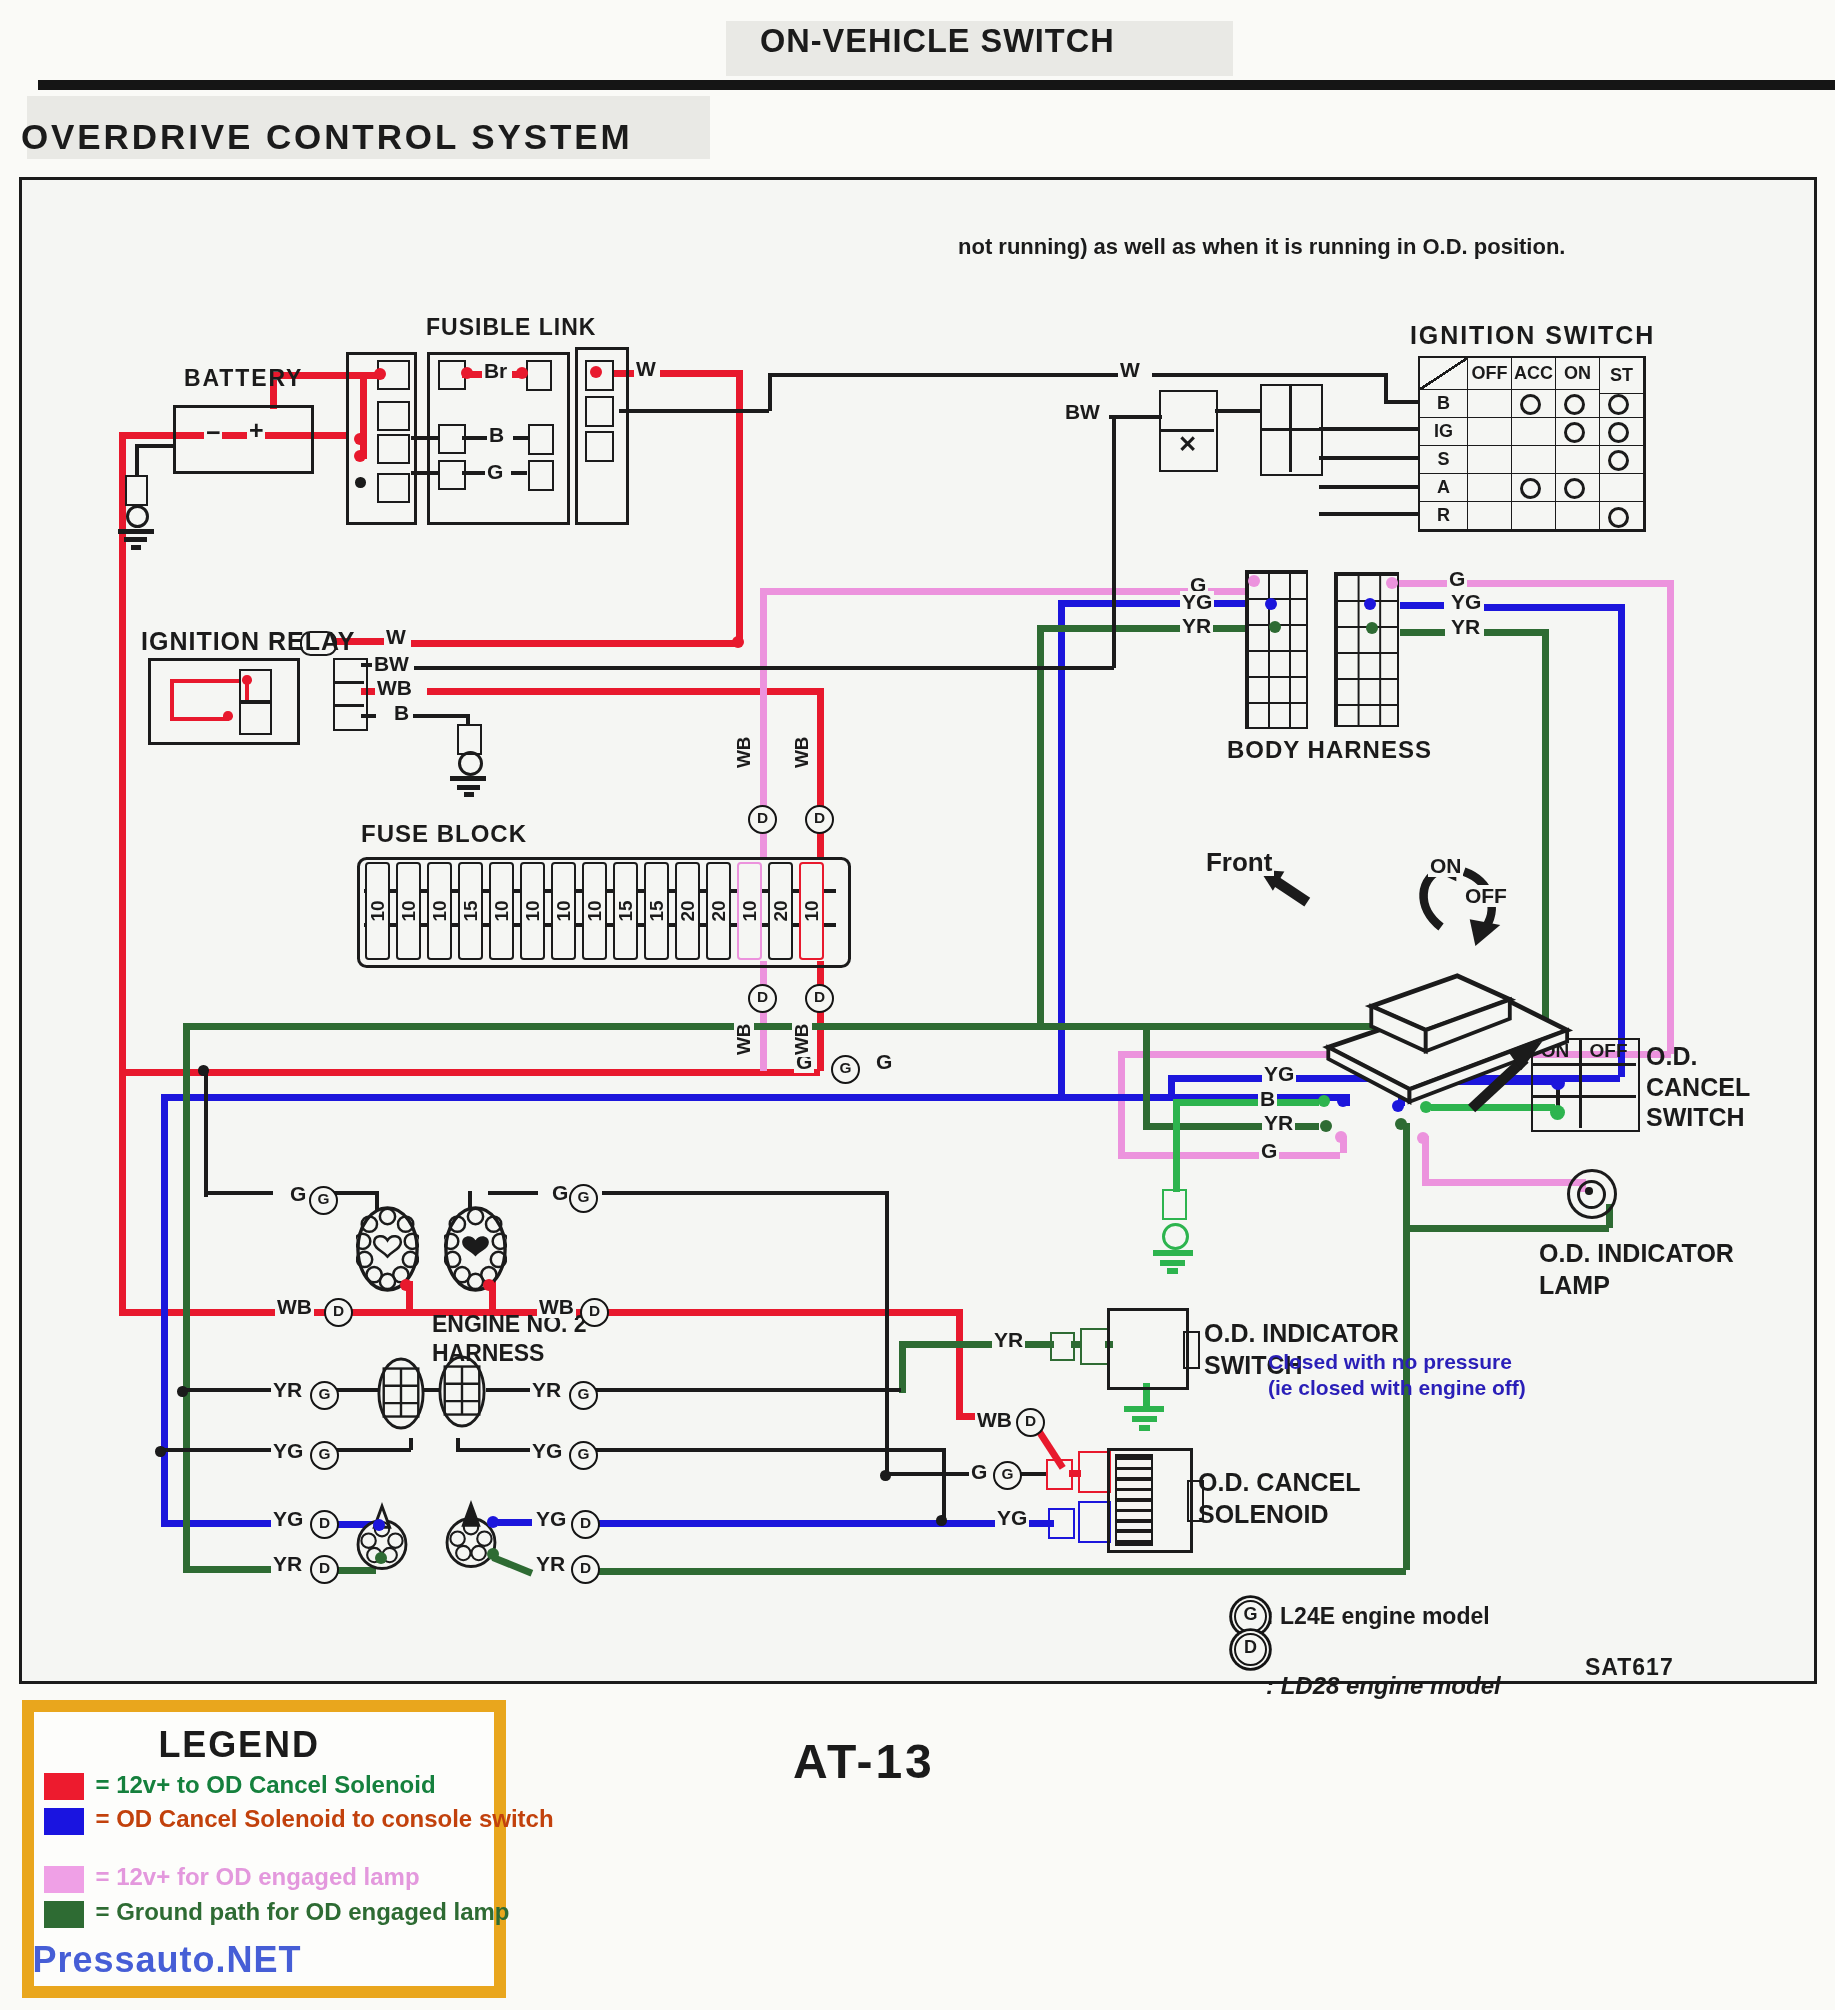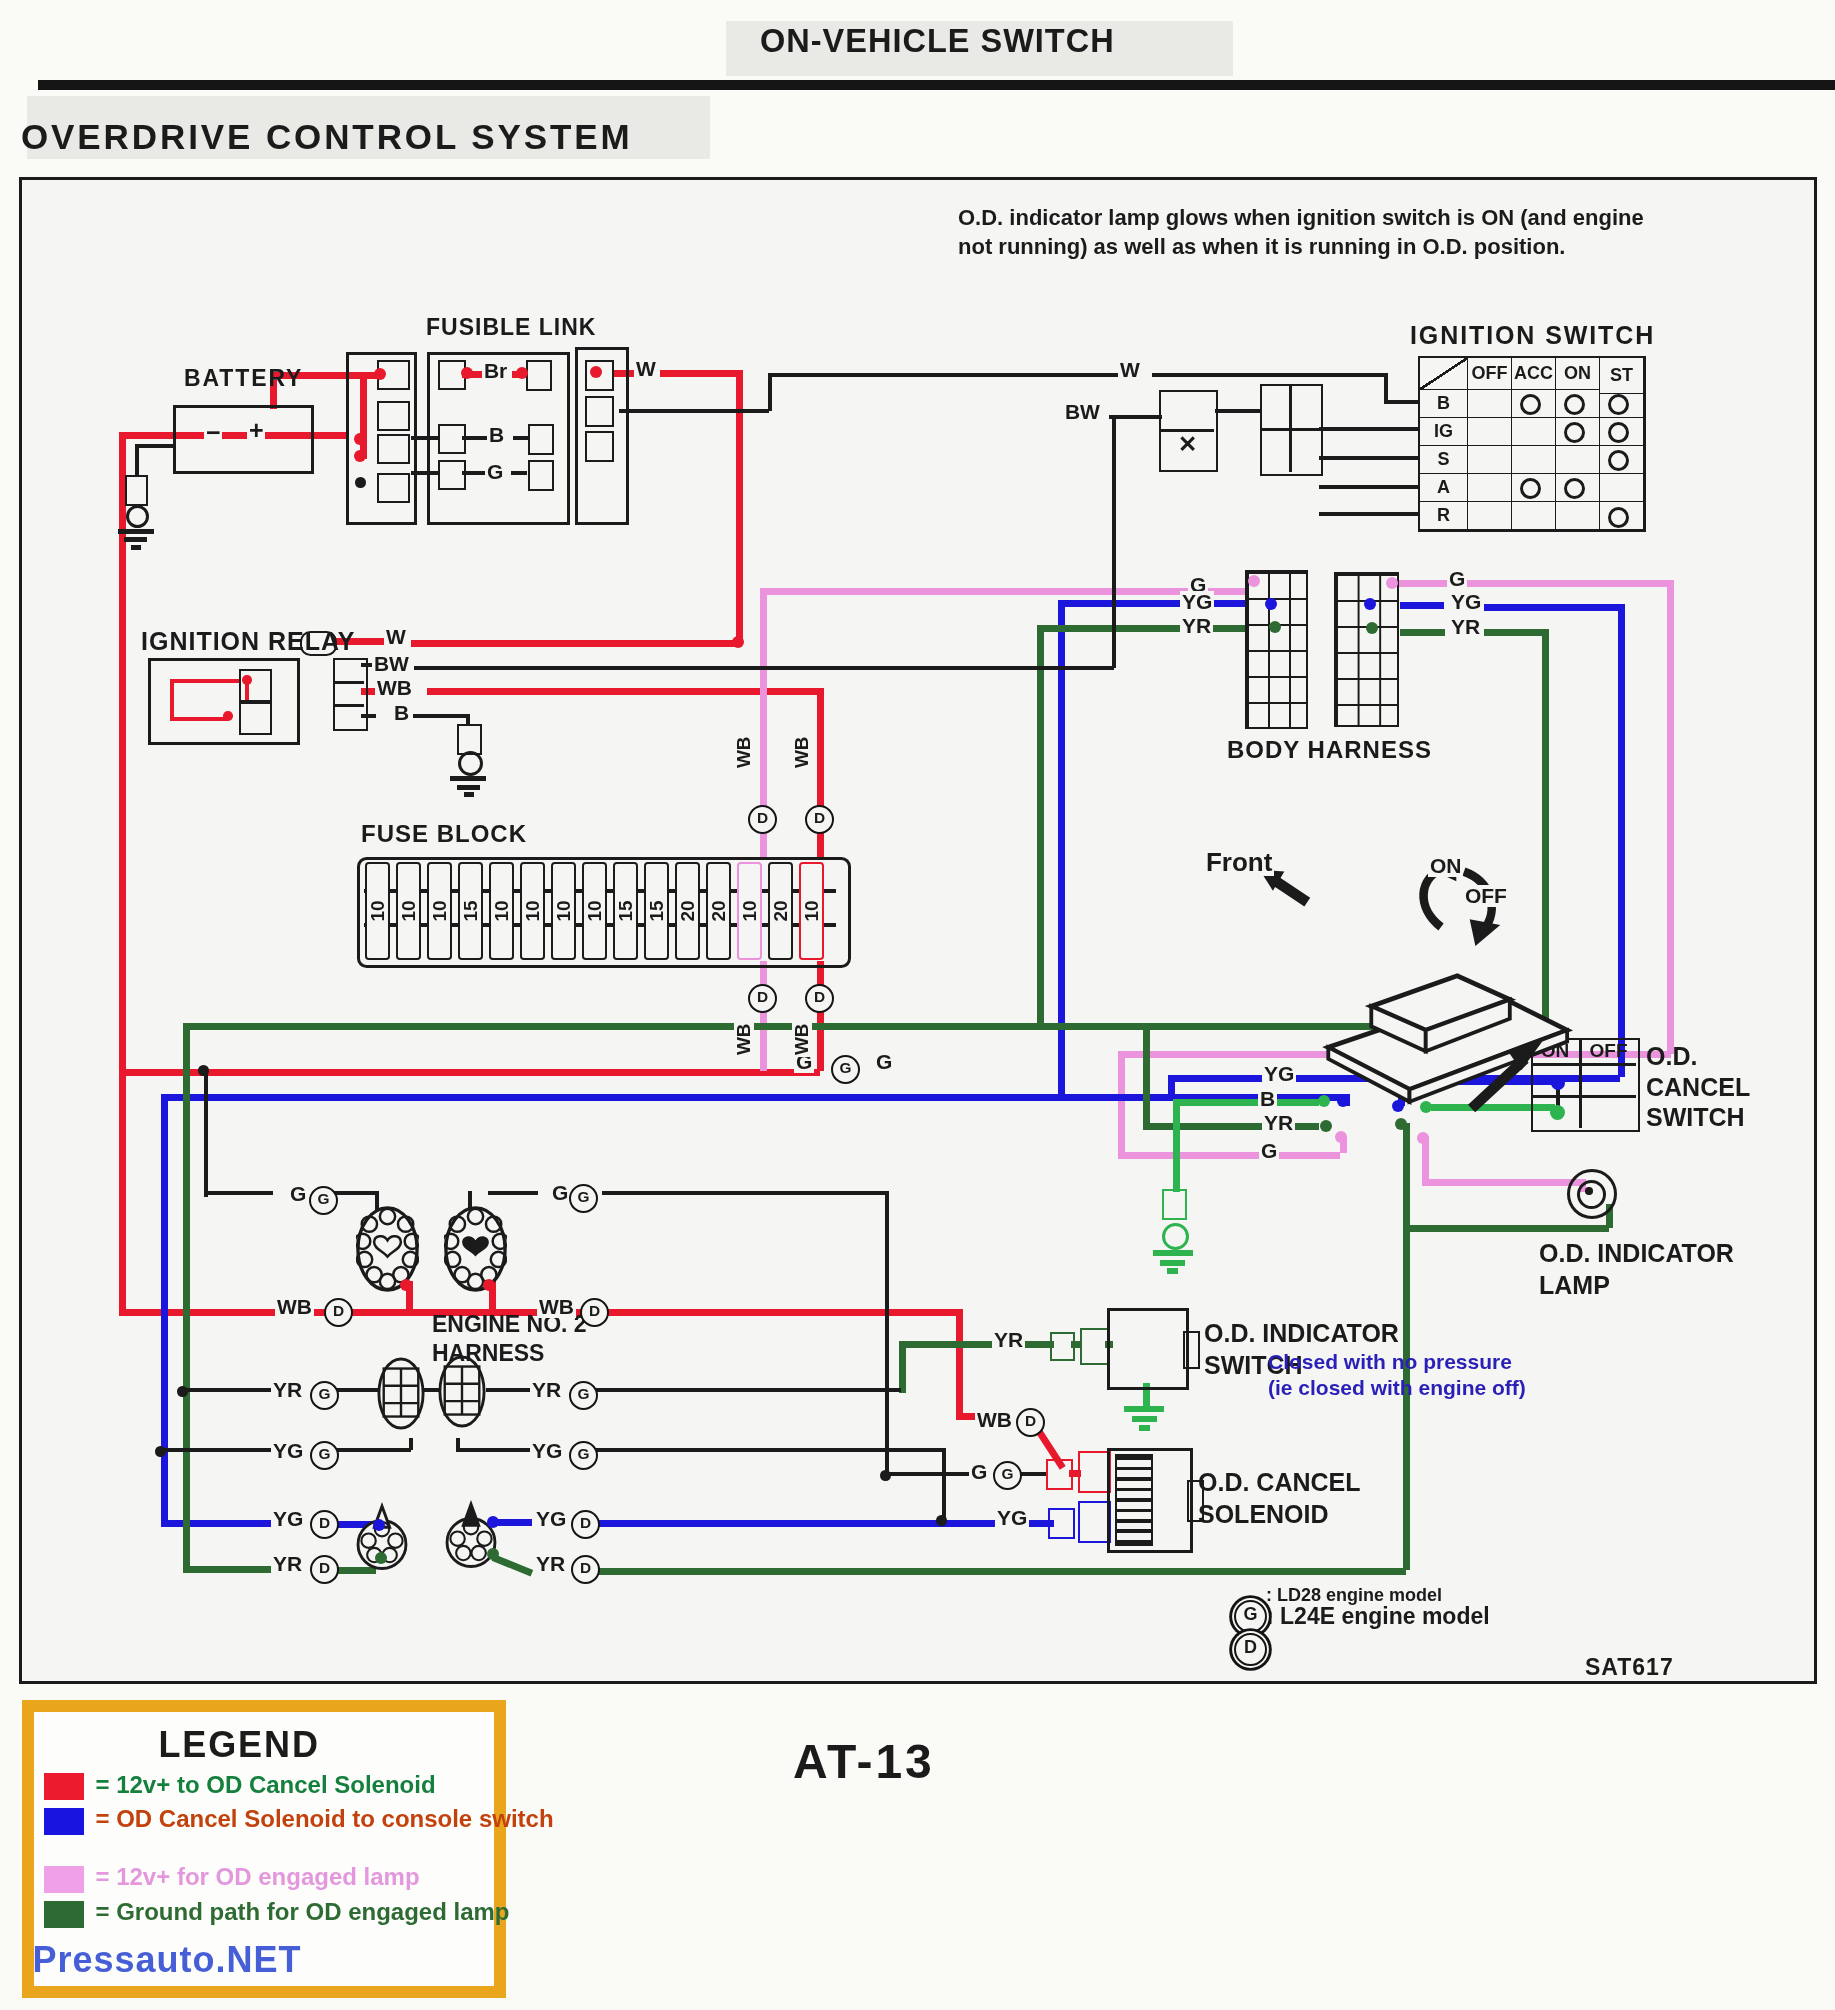--- a/index.html
+++ b/index.html
@@ -38,21 +38,20 @@
 
   <div class="band" style="left:726px;top:21px;width:507px;height:55px;"></div>
   <div class="band" style="left:27px;top:96px;width:683px;height:63px;"></div>
 
   <div class="hdr" style="left:760px;top:23px;font-size:32.5px;letter-spacing:1px;">ON-VEHICLE SWITCH</div>
   <div class="abs" style="left:38px;top:80px;width:1797px;height:9.6px;background:#151515;"></div>
   <div class="hdr" style="left:21px;top:117px;font-size:35px;letter-spacing:2.9px;">OVERDRIVE CONTROL SYSTEM</div>
 
   <div id="diagram-border"></div>
 
-  <div class="lbl" style="left:958px;top:205px;font-size:22px;">O.D. indicator lamp glows when ignition switch is ON (and engine</div>
   <div class="lbl" style="left:958px;top:234px;font-size:22px;">not running) as well as when it is running in O.D. position.</div>
 
   <div class="lbl" style="left:184px;top:365px;font-size:23px;letter-spacing:1.9px;">BATTERY</div>
   <div class="lbl" style="left:426px;top:314px;font-size:23px;letter-spacing:1px;">FUSIBLE LINK</div>
   <div class="lbl" style="left:1410px;top:321px;font-size:25px;letter-spacing:1.9px;">IGNITION SWITCH</div>
   <div class="lbl" style="left:141px;top:627px;font-size:25px;letter-spacing:1px;">IGNITION RELAY</div>
   <div class="lbl" style="left:361px;top:820px;font-size:24px;letter-spacing:1px;">FUSE BLOCK</div>
   <div class="lbl" style="left:1227px;top:736px;font-size:24px;letter-spacing:1px;">BODY HARNESS</div>
   <div class="lbl" style="left:432px;top:1311px;font-size:23px;">ENGINE NO. 2</div>
   <div class="lbl" style="left:432px;top:1340px;font-size:23px;">HARNESS</div>
@@ -61,21 +60,21 @@
   <div class="lbl" style="left:1646px;top:1103px;font-size:25px;">SWITCH</div>
   <div class="lbl" style="left:1539px;top:1239px;font-size:25px;">O.D. INDICATOR</div>
   <div class="lbl" style="left:1539px;top:1271px;font-size:25px;">LAMP</div>
   <div class="lbl" style="left:1204px;top:1319px;font-size:25px;">O.D. INDICATOR</div>
   <div class="lbl" style="left:1204px;top:1351px;font-size:25px;">SWITCH</div>
   <div class="lbl" style="left:1198px;top:1468px;font-size:25px;">O.D. CANCEL</div>
   <div class="lbl" style="left:1198px;top:1500px;font-size:25px;">SOLENOID</div>
   <div class="lbl" style="left:1268px;top:1350px;font-size:21px;color:#2a1fb8;">Closed with no pressure</div>
   <div class="lbl" style="left:1268px;top:1376px;font-size:21px;color:#2a1fb8;">(ie closed with engine off)</div>
   <div class="lbl" style="left:1266px;top:1603px;font-size:23px;">: L24E engine model</div>
-  <div class="lbl" style="left:1266px;top:1585px;font-size:18px;">: LD28 engine model</div>
+  <div class="lbl" style="left:1266px;top:1672px;font-size:24px;font-style:italic;">: LD28 engine model</div>
   <div class="lbl" style="left:1585px;top:1654px;font-size:23px;letter-spacing:1px;">SAT617</div>
   <div class="hdr" style="left:793px;top:1734px;font-size:48px;letter-spacing:2.9px;text-align:center;">AT-13</div>
 
   <div class="cell" style="left:1531px;top:1038px;width:48px;height:25px;font-size:19px;border:none;">ON</div>
   <div class="cell" style="left:1581px;top:1038px;width:55px;height:25px;font-size:19px;border:none;">OFF</div>
 
   <div class="grid" style="left:1245px;top:570px;width:63px;height:159px;
        background-image:linear-gradient(#1b1b1b 1.9px,transparent 1.9px),linear-gradient(90deg,#1b1b1b 1.9px,transparent 1.9px);
        background-size:100% 26px,21px 100%;"></div>
   <div class="grid" style="left:1334px;top:572px;width:65px;height:155px;

